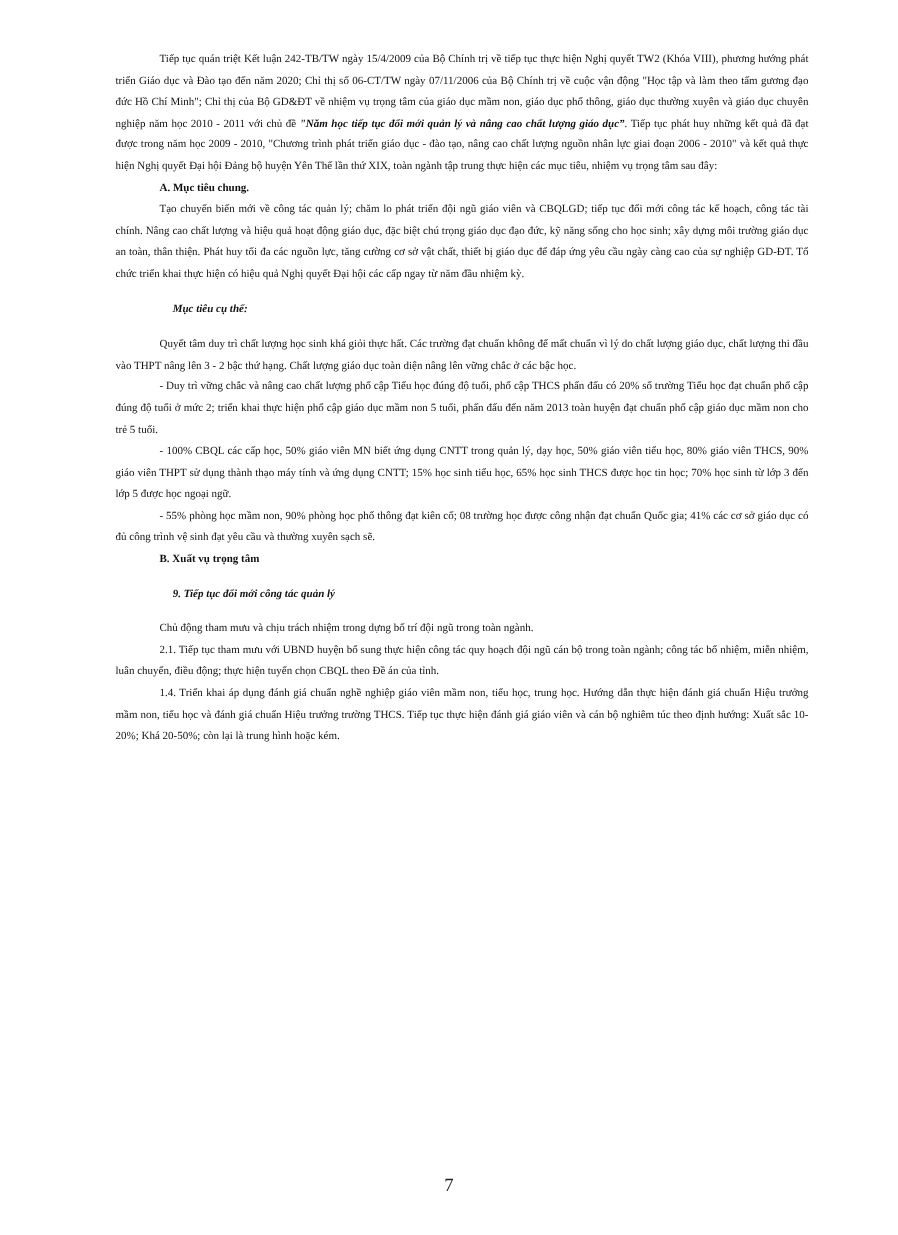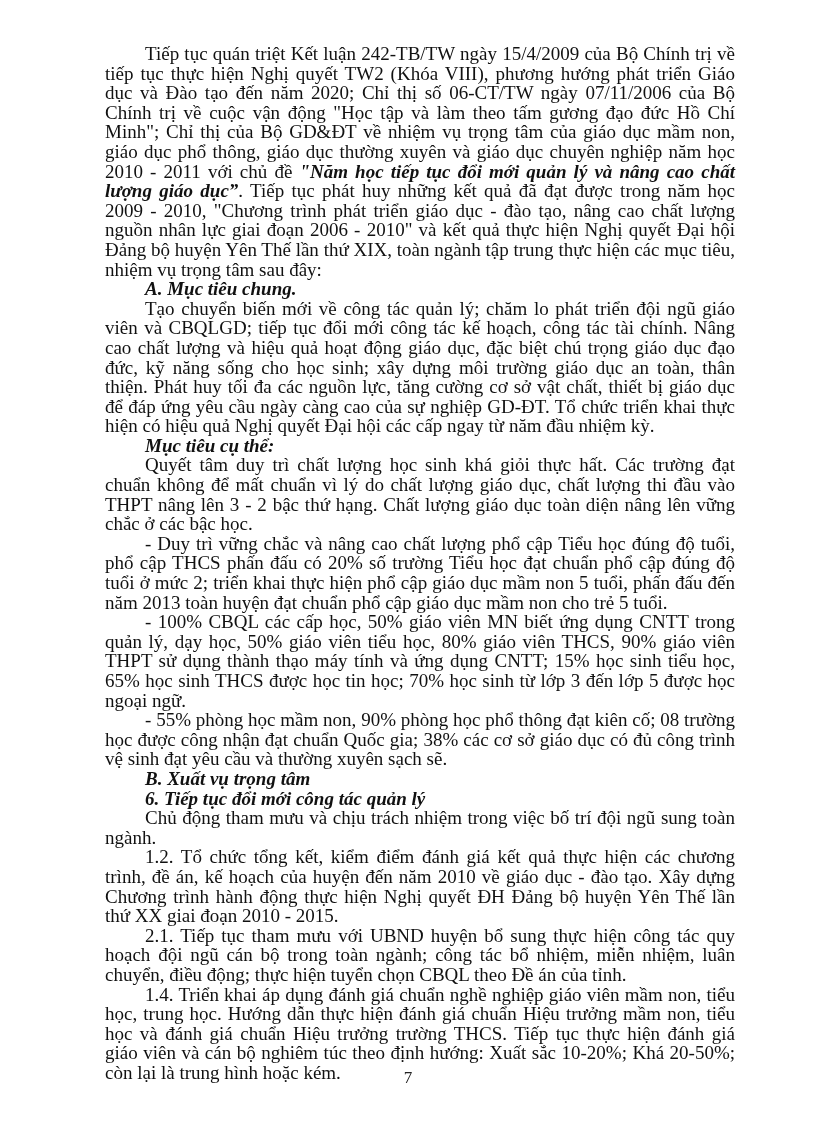--- a/index.html
+++ b/index.html
@@ -3,27 +3,27 @@
 <meta charset="utf-8">
 <style>
   html, body { margin: 0; padding: 0; background: #ffffff; }
   body { width: 816px; height: 1123px; position: relative; overflow: hidden; }
   .page {
     position: absolute;
     left: 105px;
     top: 44px;
     width: 630px;
     font-family: "Liberation Serif", "DejaVu Serif", serif;
-    font-size: 19px;
+    font-size: 10px;
     line-height: 19.6px;
     color: #111111;
   }
   .p { margin: 0; text-align: justify; text-indent: 40px; }
-  .h { margin: 0; padding-left: 40px; font-weight: bold; font-style: italic; }
-  .hi { margin: 0; padding-left: 40px; font-weight: bold; font-style: italic; }
+  .h { margin: 0; padding-left: 40px; font-weight: bold; }
+  .hi { margin: 12px; padding-left: 40px; font-weight: bold; font-style: italic; }
   .bi { font-weight: bold; font-style: italic; }
   .page-number {
     position: absolute;
     left: 0; width: 816px;
     top: 1068px;
     text-align: center;
     font-family: "Liberation Serif", "DejaVu Serif", serif;
     font-size: 17px;
     color: #222222;
   }
@@ -34,23 +34,22 @@
 <div class="page">
   <p class="p"><span>Tiếp tục quán triệt Kết luận 242-TB/TW ngày 15/4/2009 của Bộ Chính trị về tiếp tục thực hiện Nghị quyết TW2 (Khóa VIII), phương hướng phát triển Giáo dục và Đào tạo đến năm 2020; Chỉ thị số 06-CT/TW ngày 07/11/2006 của Bộ Chính trị về cuộc vận động "Học tập và làm theo tấm gương đạo đức Hồ Chí Minh"; Chỉ thị của Bộ GD&amp;ĐT về nhiệm vụ trọng tâm của giáo dục mầm non, giáo dục phổ thông, giáo dục thường xuyên và giáo dục chuyên nghiệp năm học 2010 - 2011 với chủ đề </span><span class="bi">"Năm học tiếp tục đổi mới quản lý và nâng cao chất lượng giáo dục”</span><span>. Tiếp tục phát huy những kết quả đã đạt được trong năm học 2009 - 2010, "Chương trình phát triển giáo dục - đào tạo, nâng cao chất lượng nguồn nhân lực giai đoạn 2006 - 2010" và kết quả thực hiện Nghị quyết Đại hội Đảng bộ huyện Yên Thế lần thứ XIX, toàn ngành tập trung thực hiện các mục tiêu, nhiệm vụ trọng tâm sau đây:</span></p>
 
   <p class="h">A. Mục tiêu chung.</p>
   <p class="p">Tạo chuyển biến mới về công tác quản lý; chăm lo phát triển đội ngũ   giáo viên và CBQLGD; tiếp tục đổi mới công tác kế hoạch, công tác tài chính. Nâng cao chất lượng và hiệu quả hoạt động giáo dục, đặc biệt chú trọng giáo dục đạo đức, kỹ năng sống cho học sinh; xây dựng môi trường giáo dục an toàn, thân thiện. Phát huy tối đa các nguồn lực, tăng cường cơ sở vật chất, thiết bị giáo dục để đáp ứng yêu cầu ngày càng cao của sự nghiệp GD-ĐT. Tổ chức triển khai thực hiện có hiệu quả Nghị quyết Đại hội các cấp ngay từ năm đầu nhiệm kỳ.</p>
 
   <p class="hi">Mục tiêu cụ thể:</p>
   <p class="p">Quyết tâm duy trì chất lượng học sinh khá giỏi thực hất. Các trường đạt chuẩn không để mất chuẩn vì lý do chất lượng giáo dục, chất lượng thi đầu vào THPT nâng lên 3 - 2 bậc thứ hạng. Chất lượng giáo dục toàn diện nâng lên vững chắc ở các bậc học.</p>
   <p class="p">- Duy trì vững chắc và nâng cao chất lượng phổ cập Tiểu học đúng độ tuổi, phổ cập THCS phấn đấu có 20% số trường Tiểu học đạt chuẩn phổ cập đúng độ tuổi ở mức 2; triển khai thực hiện phổ cập giáo dục mầm non 5 tuổi, phấn đấu đến năm 2013 toàn huyện đạt chuẩn phổ cập giáo dục mầm non cho trẻ 5 tuổi.</p>
   <p class="p">- 100% CBQL các cấp học, 50% giáo viên MN biết ứng dụng CNTT trong quản lý, dạy học, 50% giáo viên tiểu học, 80% giáo viên THCS, 90% giáo viên THPT sử dụng thành thạo máy tính và ứng dụng CNTT; 15% học sinh tiểu học, 65% học sinh THCS được học tin học; 70% học sinh từ lớp 3 đến lớp 5 được học ngoại ngữ.</p>
-  <p class="p">- 55% phòng học mầm non, 90% phòng học phổ thông đạt kiên cố; 08 trường học được công nhận đạt chuẩn Quốc gia; 38% các cơ sở giáo dục có đủ công trình vệ sinh đạt yêu cầu và thường xuyên sạch sẽ.</p>
+  <p class="p">- 55% phòng học mầm non, 90% phòng học phổ thông đạt kiên cố; 08 trường học được công nhận đạt chuẩn Quốc gia; 41% các cơ sở giáo dục có đủ công trình vệ sinh đạt yêu cầu và thường xuyên sạch sẽ.</p>
 
   <p class="h">B. Xuất vụ trọng tâm</p>
-  <p class="hi">6. Tiếp tục đổi mới công tác quản lý</p>
-  <p class="p">Chủ động tham mưu và chịu trách nhiệm trong việc bố trí đội ngũ sung toàn ngành.</p>
-  <p class="p">1.2. Tổ chức tổng kết, kiểm điểm đánh giá kết quả thực hiện các chương trình, đề án, kế hoạch của huyện đến năm 2010 về giáo dục - đào tạo. Xây dựng Chương trình hành động thực hiện Nghị quyết ĐH Đảng bộ huyện Yên Thế lần thứ XX giai đoạn 2010 - 2015.</p>
+  <p class="hi">9. Tiếp tục đổi mới công tác quản lý</p>
+  <p class="p">Chủ động tham mưu và chịu trách nhiệm trong dựng bố trí đội ngũ trong toàn ngành.</p>
   <p class="p">2.1. Tiếp tục tham mưu với UBND huyện bổ sung thực hiện công tác quy hoạch đội ngũ cán bộ trong toàn ngành; công tác bổ nhiệm, miễn nhiệm, luân chuyển, điều động; thực hiện tuyển chọn CBQL theo Đề án của tỉnh.</p>
   <p class="p">1.4. Triển khai áp dụng đánh giá chuẩn nghề nghiệp giáo viên mầm non, tiểu học, trung học. Hướng dẫn thực hiện đánh giá chuẩn Hiệu trưởng mầm non, tiểu học và đánh giá chuẩn Hiệu trưởng trường THCS. Tiếp tục thực hiện đánh giá giáo viên và cán bộ nghiêm túc theo định hướng: Xuất sắc 10-20%; Khá 20-50%; còn lại là trung hình hoặc kém.</p>
 </div>
 
 <div class="page-number">7</div>
 
 </body></html>

